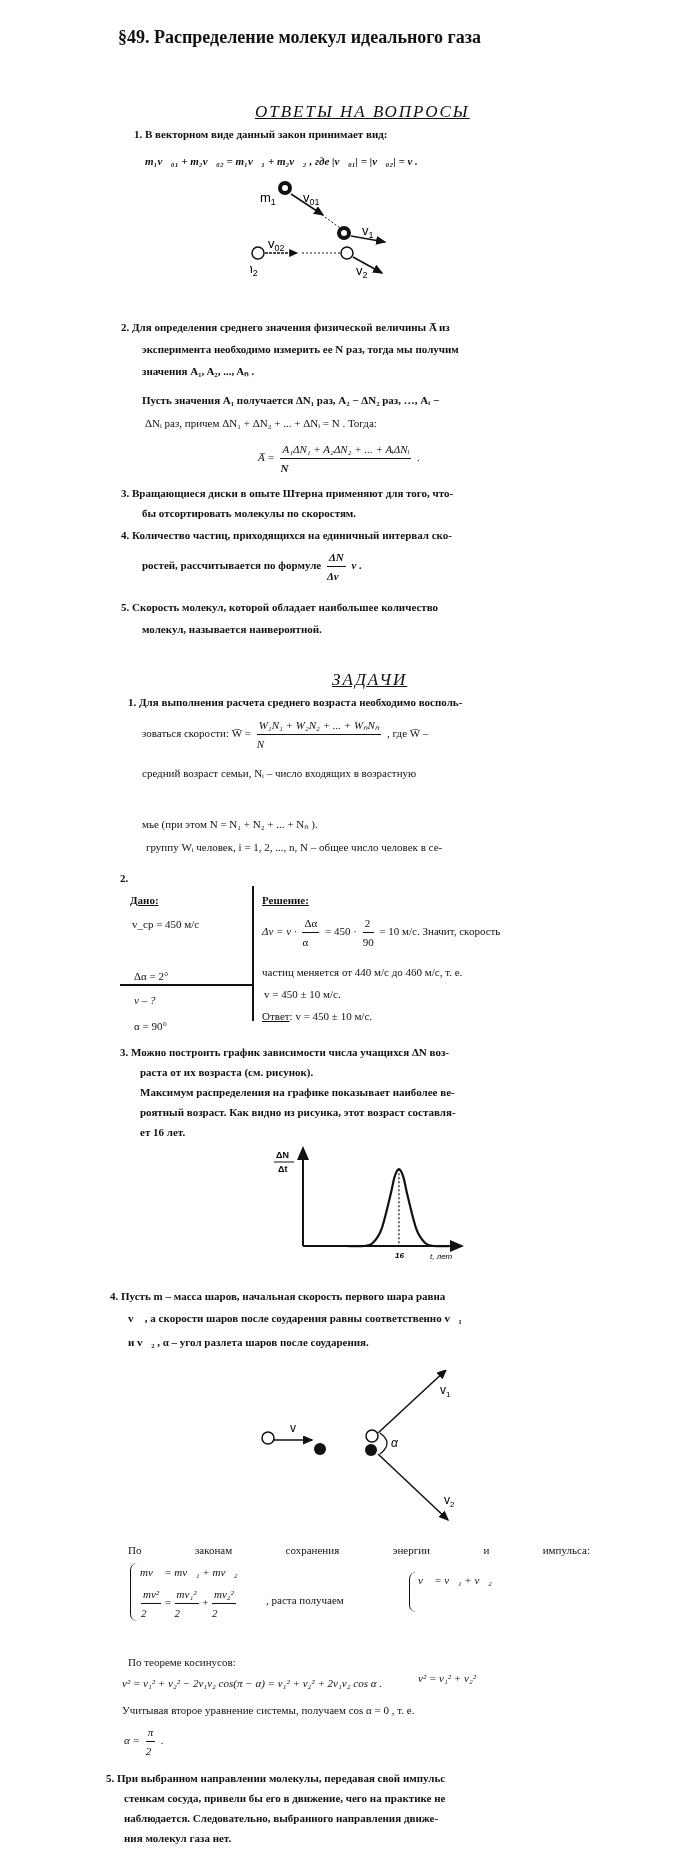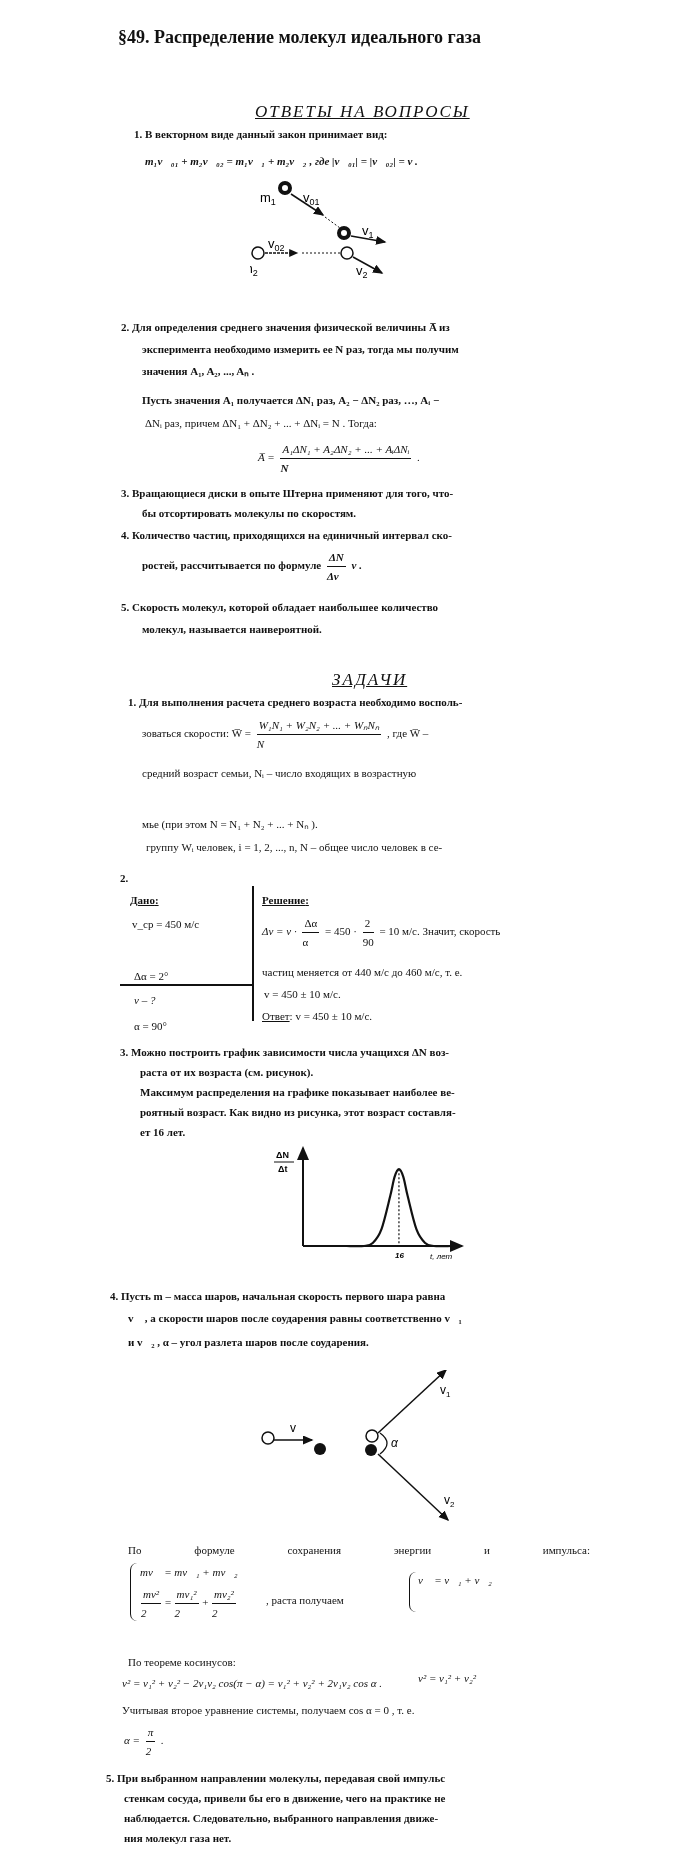--- a/index.html
+++ b/index.html
@@ -171,21 +171,21 @@
   <line x1="128" y1="84" x2="198" y2="150" stroke="#111" stroke-width="1.5" marker-end="url(#ah3)"></line>
   <path d="M130,63 Q144,73 130,84" fill="none" stroke="#111" stroke-width="1.3"></path>
   <text x="40" y="62" font-size="12">v</text>
   <text x="141" y="77" font-size="12" font-style="italic" font-family="Liberation Serif, serif">α</text>
   <text x="190" y="24" font-size="12"><tspan>v</tspan><tspan font-size="8" dy="3">1</tspan></text>
   <text x="194" y="134" font-size="12"><tspan>v</tspan><tspan font-size="8" dy="3">2</tspan></text>
 </svg>
 
 <div class="t" style="left:128px; top:1540px; width:462px; display:flex; justify-content:space-between;">
   <span>По</span>
-  <span>формуле</span>
+  <span>законам</span>
   <span>сохранения</span>
   <span>энергии</span>
   <span>и</span>
   <span>импульса:</span>
 </div>
 
 <div class="brace" style="left:130px; top:1563px; height:58px;"></div>
 <div class="t i" style="left:140px; top:1562px;">mv⃗ = mv⃗₁ + mv⃗₂</div>
 <div class="t i" style="left:138px; top:1585px;">
   <span class="frac"><span class="num">mv²</span><span class="den">2</span></span>=<span class="frac"><span class="num">mv₁²</span><span class="den">2</span></span>+<span class="frac"><span class="num">mv₂²</span><span class="den">2</span></span>

